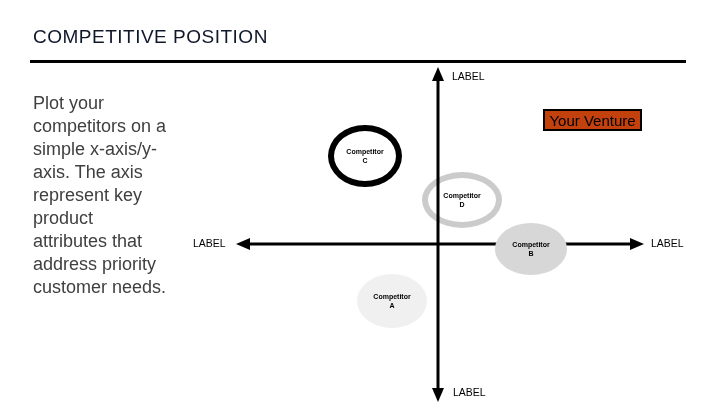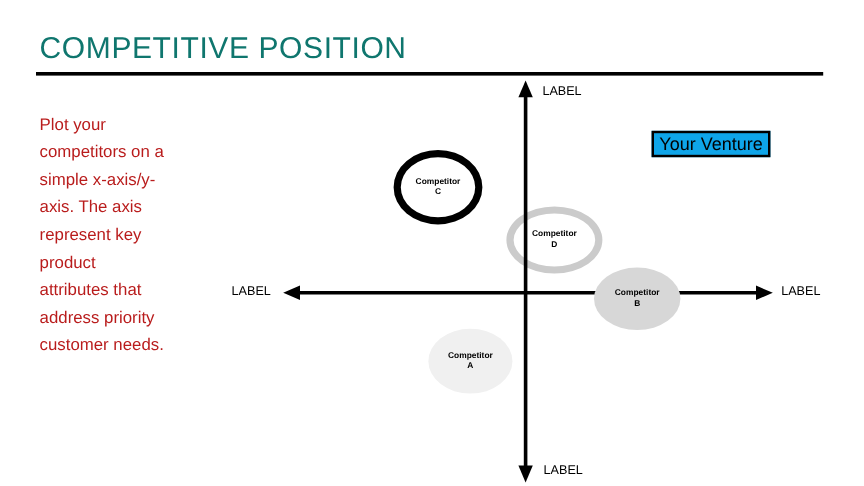--- a/index.html
+++ b/index.html
@@ -6,47 +6,47 @@
   body{
     width:720px;height:405px;position:relative;overflow:hidden;
     background:#ffffff;
     font-family:"Liberation Sans", sans-serif;
     color:#000;
   }
   .slide{position:absolute;inset:0;}
 
   .page-title{
     position:absolute;left:33px;top:26px;margin:0;
-    font-size:25px;font-weight:400;letter-spacing:0.5px;color:#0f766e;
+    font-size:19px;font-weight:400;letter-spacing:0.5px;color:#0f172a;
     white-space:nowrap;
   }
   .title-rule{
     position:absolute;left:30px;top:60px;width:656px;height:3px;background:#000;
   }
 
   .desc{
     position:absolute;left:33px;top:92px;width:170px;margin:0;
-    font-size:14px;line-height:23px;font-weight:400;color:#b91c1c;
+    font-size:18px;line-height:23px;font-weight:400;color:#404040;
     white-space:pre-line;
   }
 
   .axes-svg{position:absolute;left:0;top:0;z-index:2;}
 
   .axis-label{
     position:absolute;z-index:4;
     font-size:10.5px;font-weight:400;color:#000;white-space:nowrap;
   }
   .axis-label.top{left:452px;top:70px;}
   .axis-label.bottom{left:453px;top:386px;}
   .axis-label.left{left:193px;top:237px;}
   .axis-label.right{left:651px;top:237px;}
 
   .venture-box{
     position:absolute;left:543px;top:109px;width:99px;height:22px;z-index:4;
-    border:2px solid #000;background:#0ea5e9;box-sizing:border-box;
+    border:2px solid #000;background:#c2410c;box-sizing:border-box;
     display:flex;align-items:center;justify-content:center;
   }
   .venture-box span{font-size:15px;font-weight:400;white-space:nowrap;}
 
   .bubble{
     position:absolute;border-radius:50%;box-sizing:border-box;
     display:flex;flex-direction:column;align-items:center;justify-content:center;
     text-align:center;
   }
   .bubble .b-name,.bubble .b-letter{

